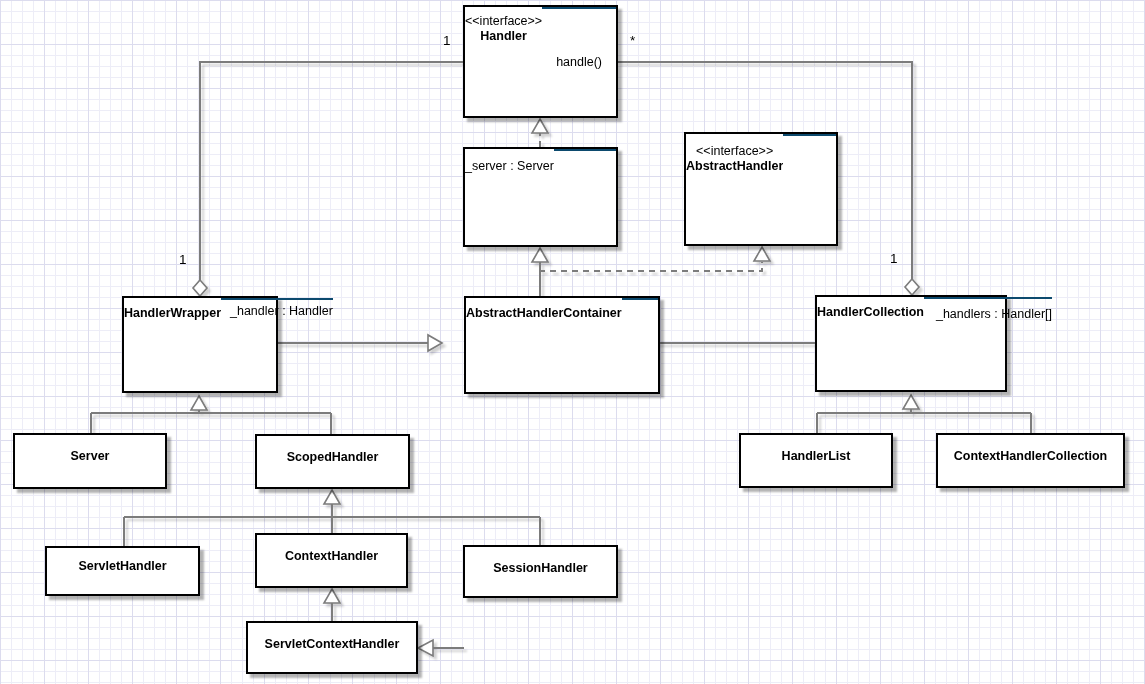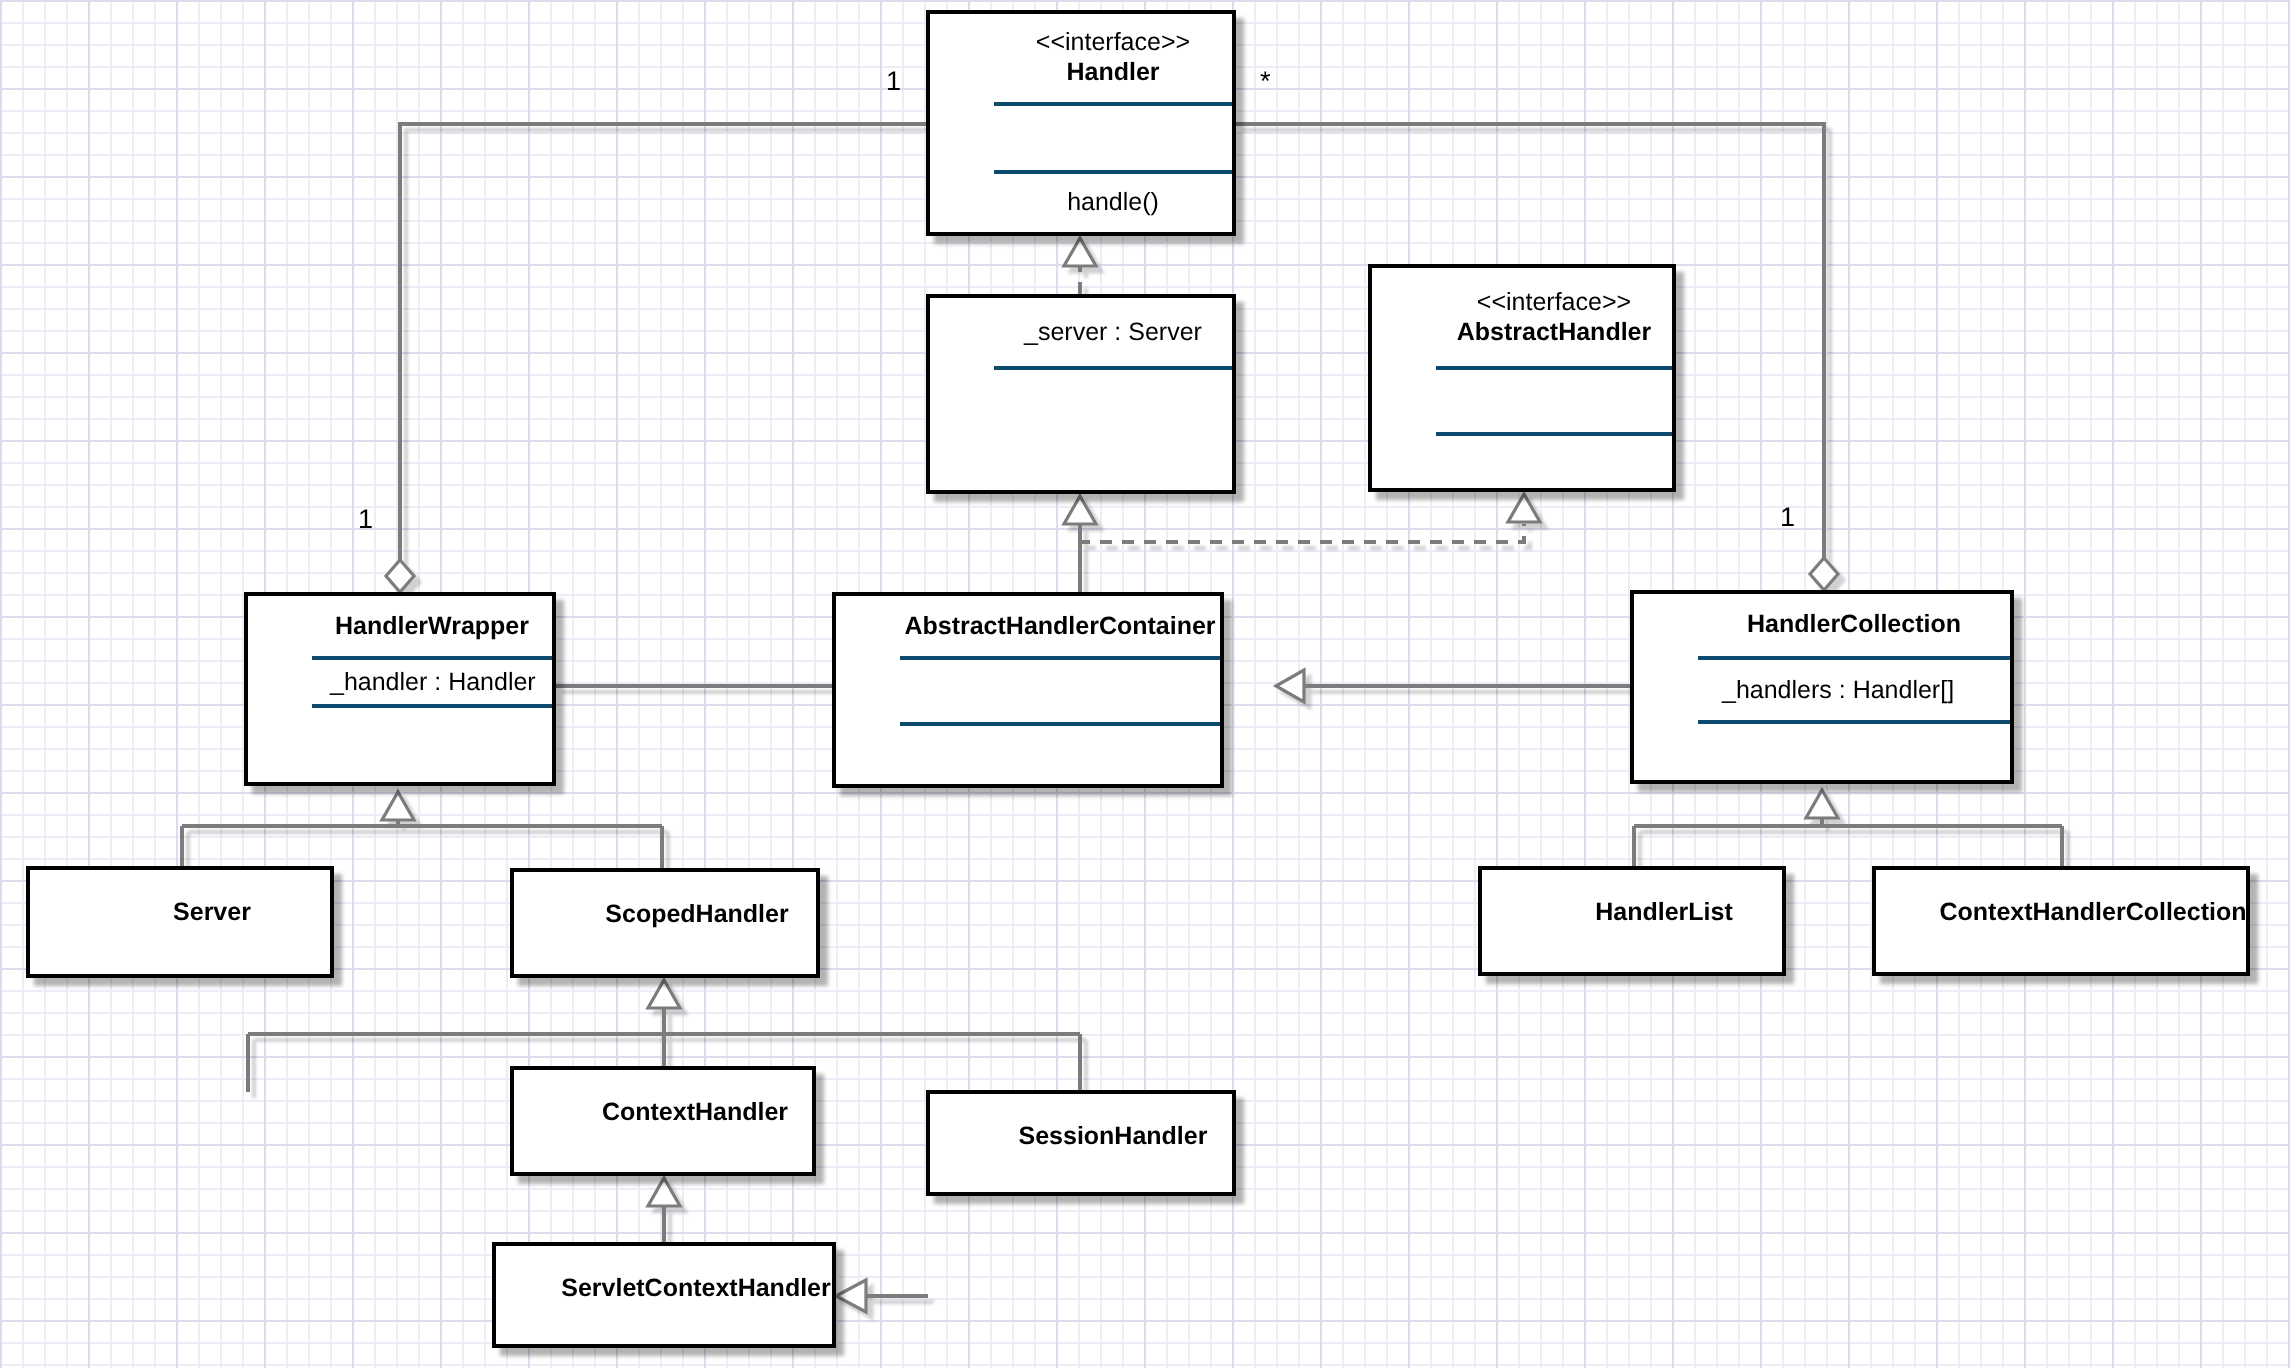--- a/index.html
+++ b/index.html
@@ -14,21 +14,21 @@
       linear-gradient(to bottom, #ededf7 1px, transparent 1px);
     background-size: 44px 44px, 44px 44px, 11px 11px, 11px 11px;
   }
   svg.edges { position:absolute; left:0; top:0; z-index:1; }
   .edge-line { stroke:#7b7b7b; stroke-width:2; fill:none; }
   .edge-dashed { stroke-dasharray:6 5; }
   .arrowhead { fill:#ffffff; stroke:#7b7b7b; stroke-width:1.6; }
   .uml-box {
     position:absolute; z-index:2; background:#ffffff; border:2px solid #000;
     box-shadow:4px 4px 2px rgba(0,0,0,0.30);
-    display:flex; flex-direction:column;padding-left:32px;
+    display:flex; flex-direction:row;
   }
   .compartment {
     display:flex; flex-direction:column; align-items:center; justify-content:center;
     font-size:12.5px; line-height:15px; overflow:hidden; flex-shrink:0;
   }
   .compartment + .compartment { border-top:2px solid #0c4a6e; }
   .c-methods { flex:1 1 auto; }
   .classname { font-weight:bold; }
   .stereotype { font-weight:normal; }
   .attr-left { align-items:flex-start; }
@@ -40,21 +40,21 @@
   #b-handler .c-attrs   { height:34px; }
   #b-abstracthandler          { left:463px; top:147px; width:155px; height:100px; }
   #b-abstracthandler .c-title { height:30px; }
   #b-abstracthandler .c-attrs { height:34px; }
   #b-handlercontainer          { left:684px; top:132px; width:154px; height:114px; }
   #b-handlercontainer .c-title { height:49px; }
   #b-handlercontainer .c-attrs { height:33px; }
   #b-handlerwrapper          { left:122px; top:296px; width:156px; height:97px; }
   #b-handlerwrapper .c-title { height:30px; }
   #b-handlerwrapper .c-attrs { height:24px; padding-left:9px; }
-  #b-ahc          { left:416px; top:296px; width:196px; height:98px; }
+  #b-ahc          { left:464px; top:296px; width:196px; height:98px; }
   #b-ahc .c-title { height:30px; }
   #b-ahc .c-attrs { height:33px; }
   #b-handlercollection          { left:815px; top:295px; width:192px; height:97px; }
   #b-handlercollection .c-title { height:31px; }
   #b-handlercollection .c-attrs { height:32px; padding-left:12px; }
   #b-server          { left:13px;  top:433px; width:154px; height:56px; }
   #b-scopedhandler   { left:255px; top:434px; width:155px; height:55px; }
   #b-handlerlist     { left:739px; top:433px; width:154px; height:55px; }
   #b-chcollection    { left:936px; top:433px; width:189px; height:55px; }
   #b-servlethandler  { left:45px;  top:546px; width:155px; height:50px; }
@@ -216,20 +216,25 @@
       <div class="classname">HandlerList</div>
     </div>
   </div>
 
   <div class="uml-box single" id="b-chcollection">
     <div class="compartment c-title">
       <div class="classname">ContextHandlerCollection</div>
     </div>
   </div>
 
+  <div class="uml-box single" id="b-servlethandler">
+    <div class="compartment c-title">
+      <div class="classname">ServletHandler</div>
+    </div>
+  </div>
 
   <div class="uml-box single" id="b-contexthandler">
     <div class="compartment c-title">
       <div class="classname">ContextHandler</div>
     </div>
   </div>
 
   <div class="uml-box single" id="b-sessionhandler">
     <div class="compartment c-title">
       <div class="classname">SessionHandler</div>

